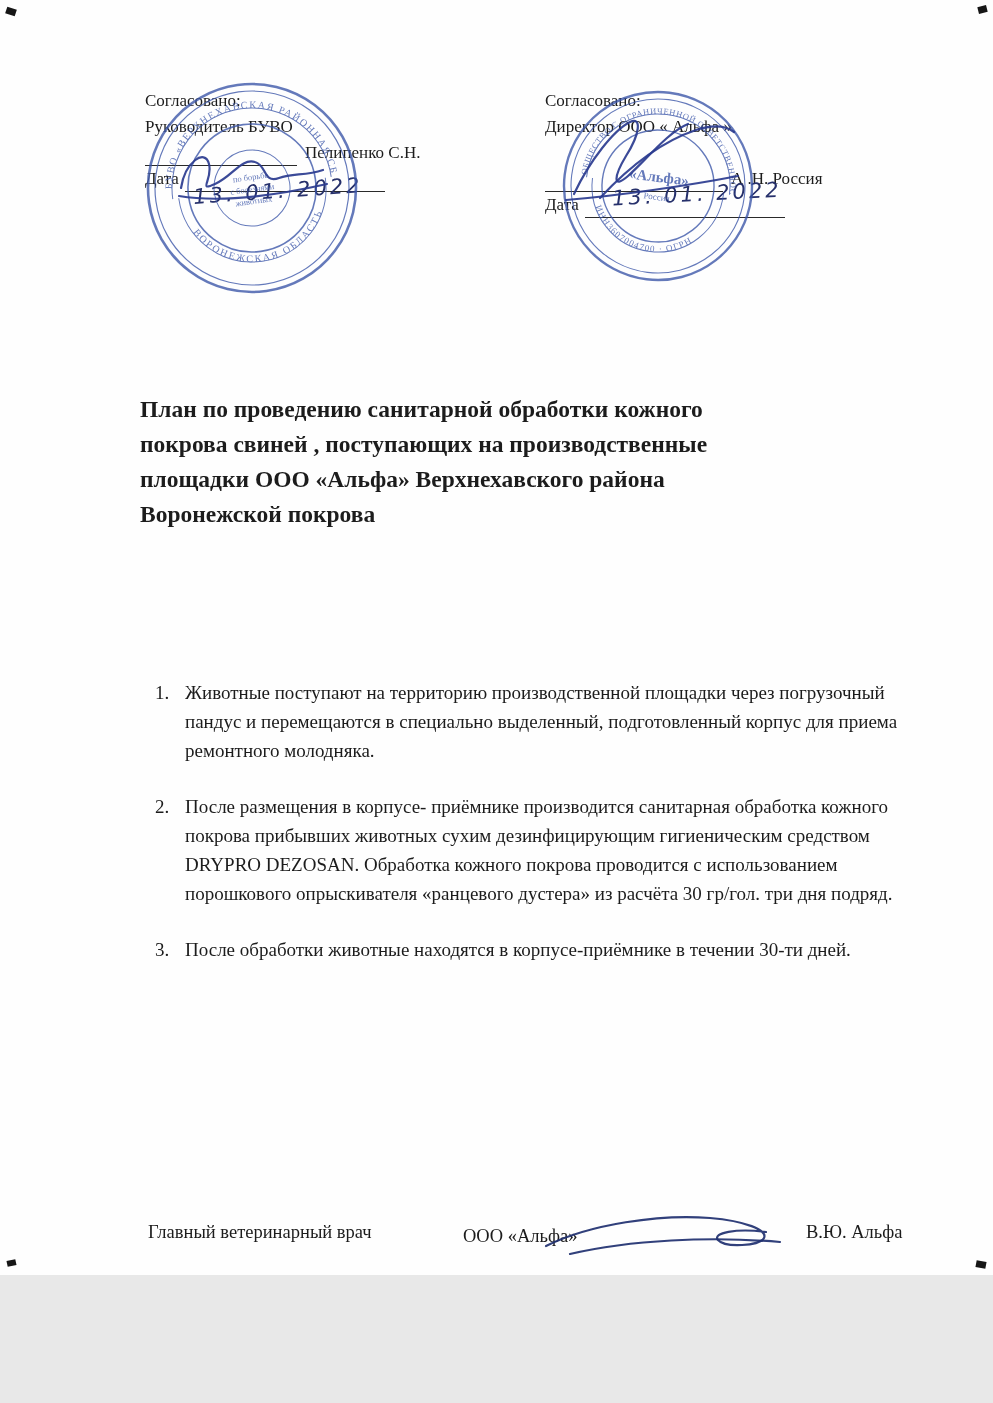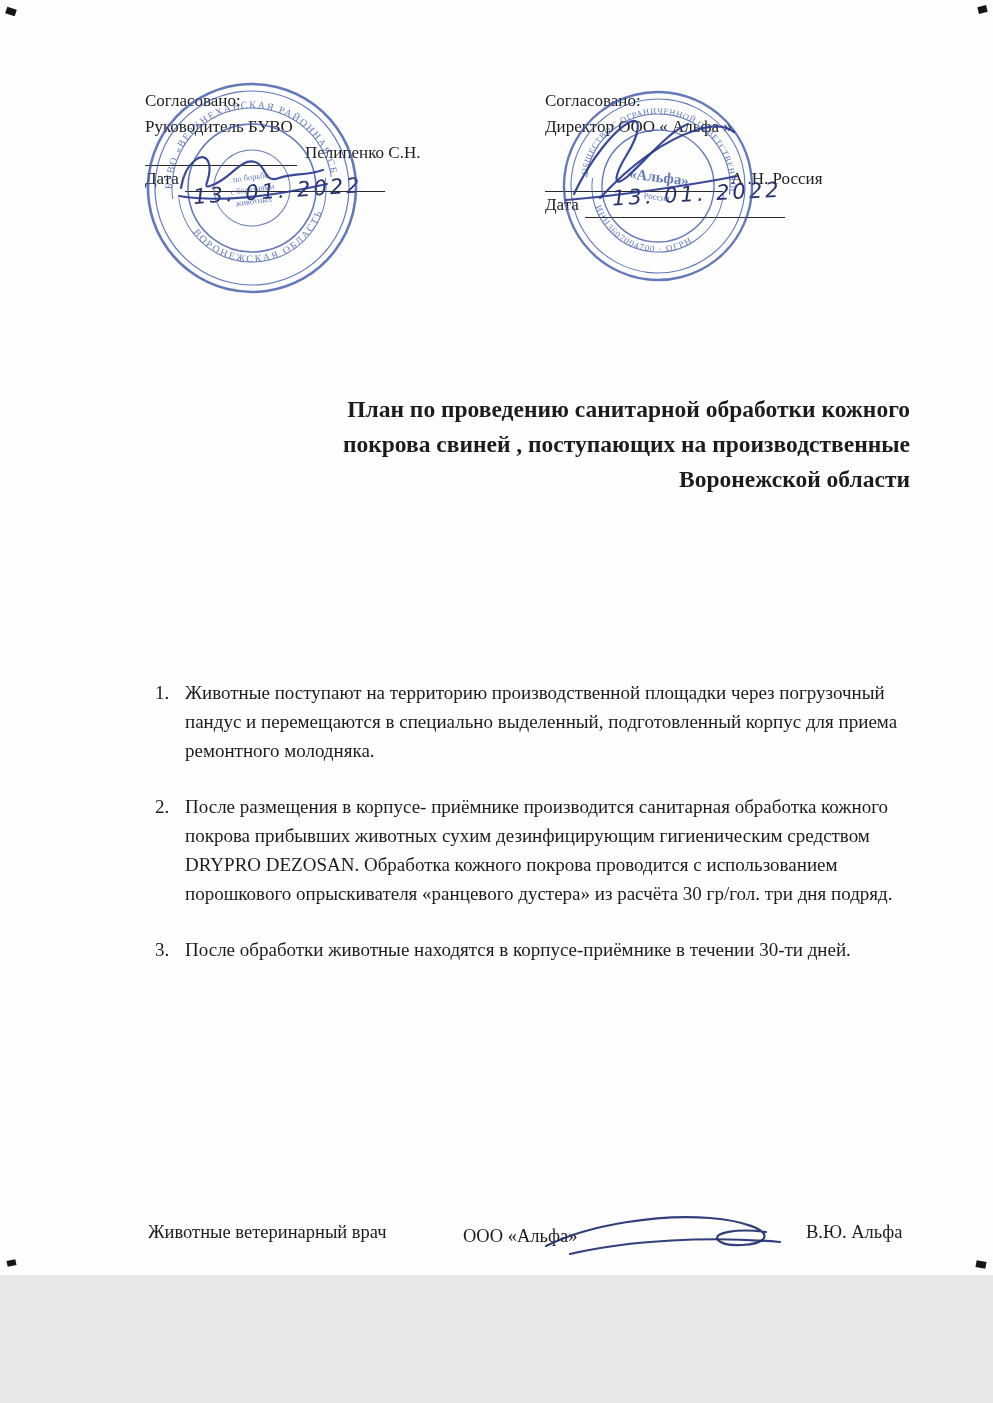--- a/index.html
+++ b/index.html
@@ -50,21 +50,21 @@
 
   .sig{position:absolute;}
   .sig path{fill:none;stroke:#2a3b8f;stroke-width:2.2;stroke-linecap:round;opacity:.92;}
   .sig.sig-left{left:175px;top:140px;}
   .sig.sig-right{left:556px;top:112px;}
   .sig.sig-footer{left:540px;top:1196px;}
   .sig.sig-footer path{stroke:#203070;}
 
   .title{
     position:absolute;left:140px;top:392px;width:770px;
-    text-align:right;font-weight:bold;
+    text-align:left;font-weight:bold;
     font-size:23.5px;line-height:35px;
   }
 
   .list{position:absolute;left:155px;top:678px;width:758px;font-size:19px;line-height:29px;}
   .item{display:flex;margin-bottom:27px;}
   .item .num{width:30px;flex:0 0 30px;}
   .item .txt{flex:1;}
 
   .footer{position:absolute;top:1222px;left:0;width:993px;font-size:18.5px;}
   .footer .role{position:absolute;left:148px;top:0;white-space:nowrap;}
@@ -152,40 +152,41 @@
 
   <svg class="sig sig-right" width="190" height="95" viewBox="0 0 190 95">
     <path d="M18,82 C34,48 58,18 74,10 C86,4 84,22 70,44 C58,64 56,78 72,64 C90,48 112,20 132,12"></path>
     <path d="M44,86 C70,58 104,30 140,18 C158,12 170,14 178,20"></path>
     <path d="M10,88 C60,84 130,74 182,64"></path>
   </svg>
 
   <div class="title">
     <div>План по проведению санитарной обработки кожного</div>
     <div>покрова свиней , поступающих на производственные</div>
-    <div>Воронежской области</div>
+    <div>площадки  ООО  «Альфа» Верхнехавского района</div>
+    <div>Воронежской покрова</div>
   </div>
 
   <div class="list">
     <div class="item">
       <span class="num">1.</span>
       <span class="txt">Животные поступают на территорию производственной площадки через погрузочный пандус и перемещаются в специально выделенный, подготовленный   корпус для приема ремонтного молодняка.</span>
     </div>
     <div class="item">
       <span class="num">2.</span>
       <span class="txt">После размещения в корпусе- приёмнике  производится санитарная обработка кожного покрова прибывших животных сухим дезинфицирующим гигиеническим средством DRYPRO DEZOSAN. Обработка кожного покрова  проводится с использованием  порошкового опрыскивателя «ранцевого дустера» из расчёта 30 гр/гол. три дня подряд.</span>
     </div>
     <div class="item">
       <span class="num">3.</span>
       <span class="txt">После обработки  животные находятся в корпусе-приёмнике в течении 30-ти дней.</span>
     </div>
   </div>
 
   <div class="footer">
-    <span class="role">Животные ветеринарный врач</span>
+    <span class="role">Главный ветеринарный врач</span>
     <span class="company">ООО «Альфа»</span>
     <span class="person">В.Ю. Альфа</span>
   </div>
 
   <svg class="sig sig-footer" width="250" height="75" viewBox="0 0 250 75">
     <path d="M6,50 C50,28 120,18 170,22 C205,25 228,34 224,42 C220,50 185,52 178,44 C172,37 196,32 226,36"></path>
     <path d="M30,58 C90,44 170,40 240,46"></path>
   </svg>
 
 </div>

